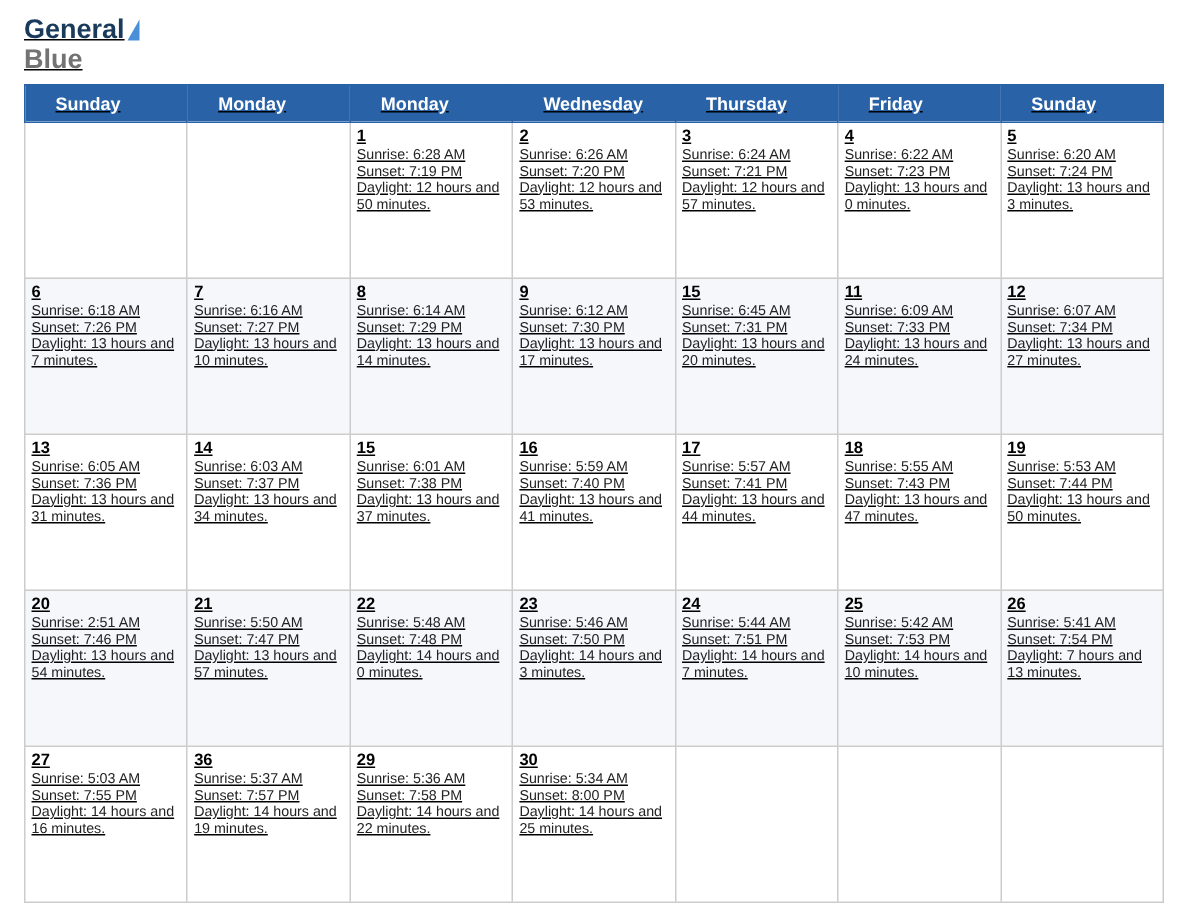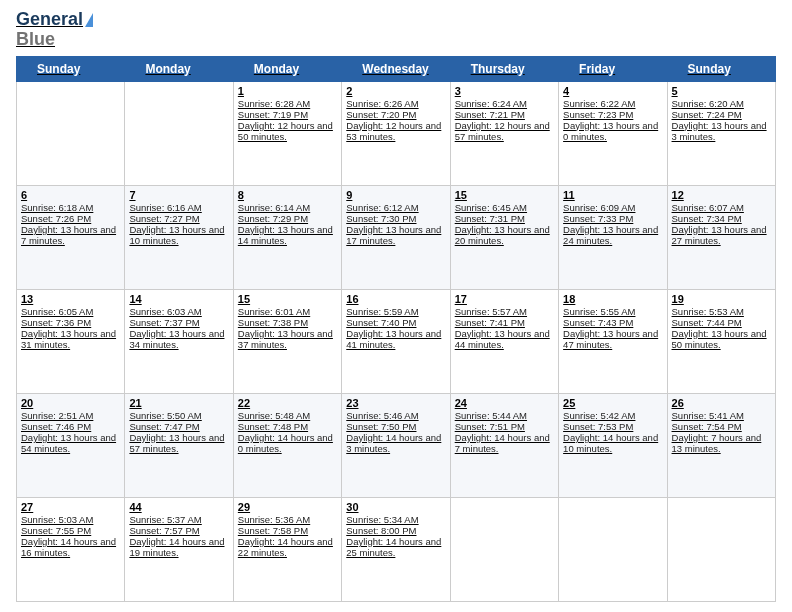--- a/index.html
+++ b/index.html
@@ -297,21 +297,21 @@
           </td>
         </tr>
         <tr class="last-row">
           <td>
             <span class="day-number">27</span>
             <div>Sunrise: 5:03 AM</div>
             <div>Sunset: 7:55 PM</div>
             <div>Daylight: 14 hours and 16 minutes.</div>
           </td>
           <td>
-            <span class="day-number">44</span>
+            <span class="day-number">36</span>
             <div>Sunrise: 5:37 AM</div>
             <div>Sunset: 7:57 PM</div>
             <div>Daylight: 14 hours and 19 minutes.</div>
           </td>
           <td>
             <span class="day-number">29</span>
             <div>Sunrise: 5:36 AM</div>
             <div>Sunset: 7:58 PM</div>
             <div>Daylight: 14 hours and 22 minutes.</div>
           </td>

